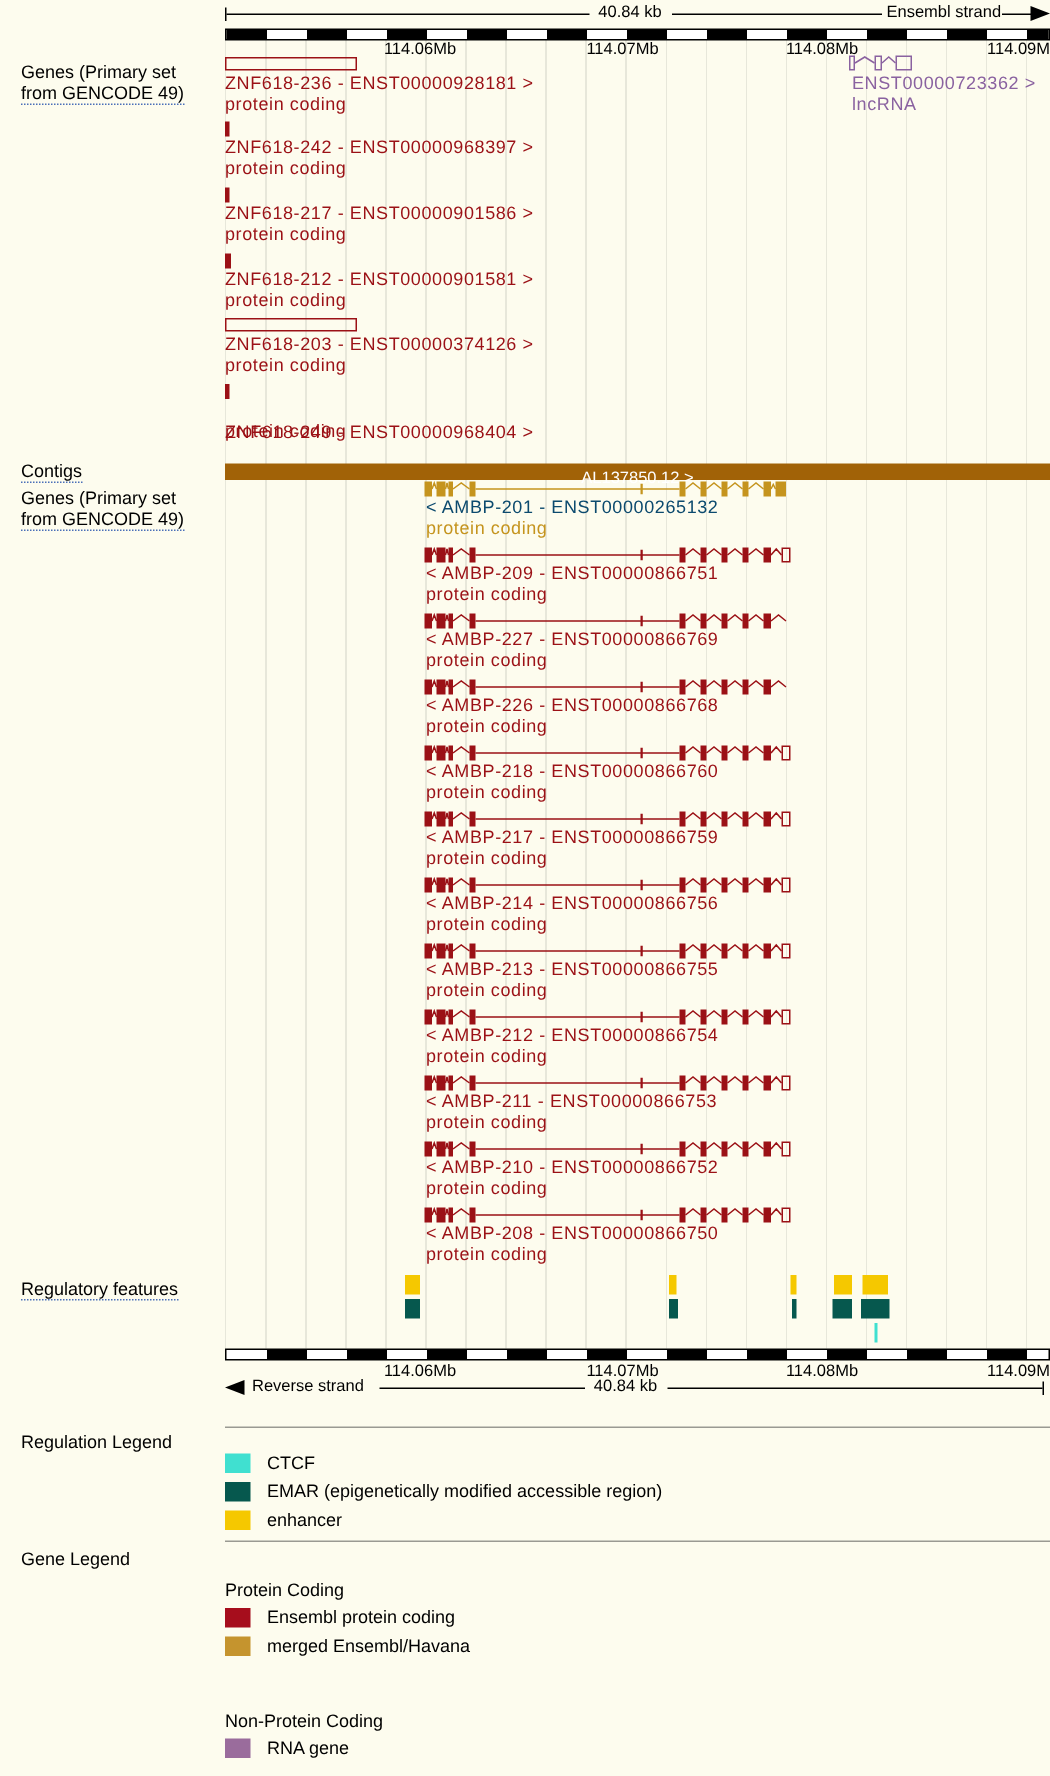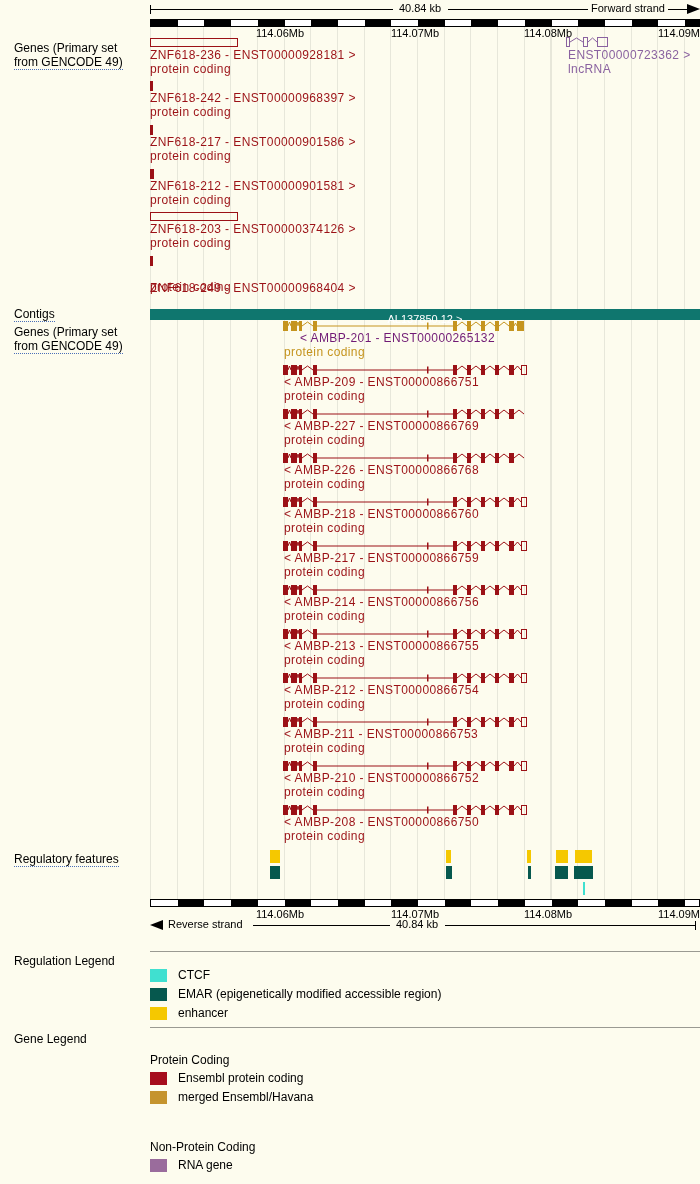--- a/index.html
+++ b/index.html
@@ -19,37 +19,37 @@
   }
   .rulerbar{left:150px;width:548px;height:6px;border:1px solid #000;}
   #topbar{top:19px;background:repeating-linear-gradient(90deg,#000 0,#000 26.7px,#fff 26.7px,#fff 53.4px);}
   #botbar{top:899px;background:repeating-linear-gradient(90deg,#fff 0,#fff 26.7px,#000 26.7px,#000 53.4px);}
   .hline{height:1px;background:#000;}
   .sep{left:150px;width:550px;height:1px;background:#9a9a92;}
   .ticklabel{font-size:11px;line-height:12px;white-space:nowrap;transform:translateX(-50%);}
   .ticklast{font-size:11px;line-height:12px;white-space:nowrap;}
   .arrow-right{width:0;height:0;border-top:5px solid transparent;border-bottom:5px solid transparent;border-left:13px solid #000;}
   .arrow-left{width:0;height:0;border-top:5px solid transparent;border-bottom:5px solid transparent;border-right:13px solid #000;}
-  #contigbar{left:150px;top:309px;width:550px;height:11px;background:#0f766e;text-align:center;}
+  #contigbar{left:150px;top:309px;width:550px;height:11px;background:#a16207;text-align:center;}
   #contigbar span{color:#fff;font-size:11px;line-height:11px;}
   .swatch{width:17px;height:13px;}
   .legend-label{font-size:12px;line-height:14px;white-space:nowrap;}
 </style>
 </head>
 <body>
 
 <div id="screen">
 
   <div id="grid" class="abs"></div>
 
   <div class="abs" style="left:150px;top:5px;width:1px;height:9px;background:#000;"></div>
   <div class="abs hline" style="left:151px;top:9px;width:242px;"></div>
   <div class="abs t11" style="left:395px;top:2px;width:50px;text-align:center;">40.84 kb</div>
   <div class="abs hline" style="left:448px;top:9px;width:140px;"></div>
-  <div class="abs t11" style="left:591px;top:2px;">Forward strand</div>
+  <div class="abs t11" style="left:591px;top:2px;">Ensembl strand</div>
   <div class="abs hline" style="left:668px;top:9px;width:20px;"></div>
   <div class="abs arrow-right" style="left:687px;top:4px;"></div>
 
   <div id="topbar" class="abs rulerbar"></div>
   <div id="top-ticks">
       <div class="ticklabel abs" style="top: 27px; left: 280px;">114.06Mb</div>
       <div class="ticklabel abs" style="top: 27px; left: 415px;">114.07Mb</div>
       <div class="ticklabel abs" style="top: 27px; left: 548px;">114.08Mb</div>
       <div class="ticklast abs" style="top: 27px; right: 0px;">114.09M</div>
     </div>
@@ -126,21 +126,21 @@
           <rect x="16" y="1" width="3" height="10" fill="#c5941e"></rect>
           <rect x="30" y="1" width="4" height="10" fill="#c5941e"></rect>
           <rect x="170" y="1" width="4" height="10" fill="#c5941e"></rect>
           <rect x="184" y="1" width="4" height="10" fill="#c5941e"></rect>
           <rect x="198" y="1" width="4" height="10" fill="#c5941e"></rect>
           <rect x="212" y="1" width="4" height="10" fill="#c5941e"></rect>
           <rect x="226" y="1" width="5" height="10" fill="#c5941e"></rect>
           <rect x="144" y="2.5" width="1.5" height="7" fill="#c5941e"></rect>
           <rect x="234" y="1" width="7" height="10" fill="#c5941e"></rect>
         </svg>
-        <div class="gname abs" style="left: 284px; top: 12px; color: #701a75; padding-left: 16px;">&lt; AMBP-201 - ENST00000265132</div>
+        <div class="gname abs" style="left: 284px; top: 12px; color: #0c4a6e;">&lt; AMBP-201 - ENST00000265132</div>
         <div class="gname abs" style="left: 284px; top: 26px; color: rgb(197, 148, 30);">protein coding</div>
       </div>
       <div class="abs" style="left: 0px; top: 364px; width: 700px; height: 44px;">
         <svg width="250" height="12" style="position: absolute; left: 283px; top: 0px; overflow: visible;">
           <path d="M5 6 L6.5 2 L8 6 M14 6 L15 2 L16 6 M19 6 L24.5 2 L30 6 M174 6 L179 2 L184 6 M188 6 L193 2 L198 6 M202 6 L207 2 L212 6 M216 6 L221 2 L226 6 M34 6 L170 6 M231 6 L234.5 2 L238 6 " stroke="#9b1116" fill="none"></path>
           <rect x="0" y="1" width="5" height="10" fill="#9b1116"></rect>
           <rect x="8" y="1" width="6" height="10" fill="#9b1116"></rect>
           <rect x="16" y="1" width="3" height="10" fill="#9b1116"></rect>
           <rect x="30" y="1" width="4" height="10" fill="#9b1116"></rect>
           <rect x="170" y="1" width="4" height="10" fill="#9b1116"></rect>

